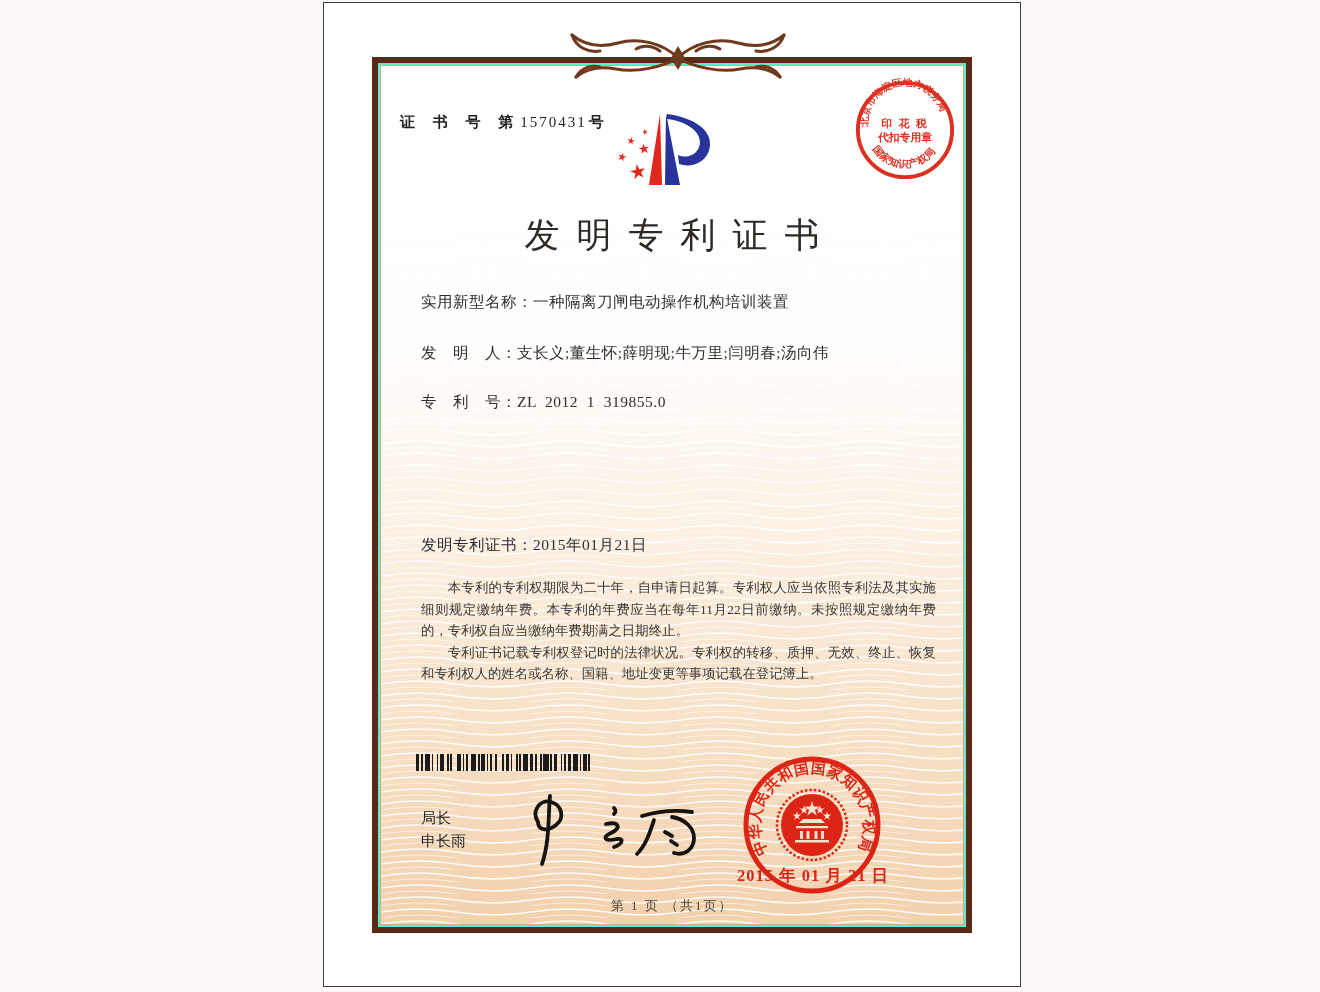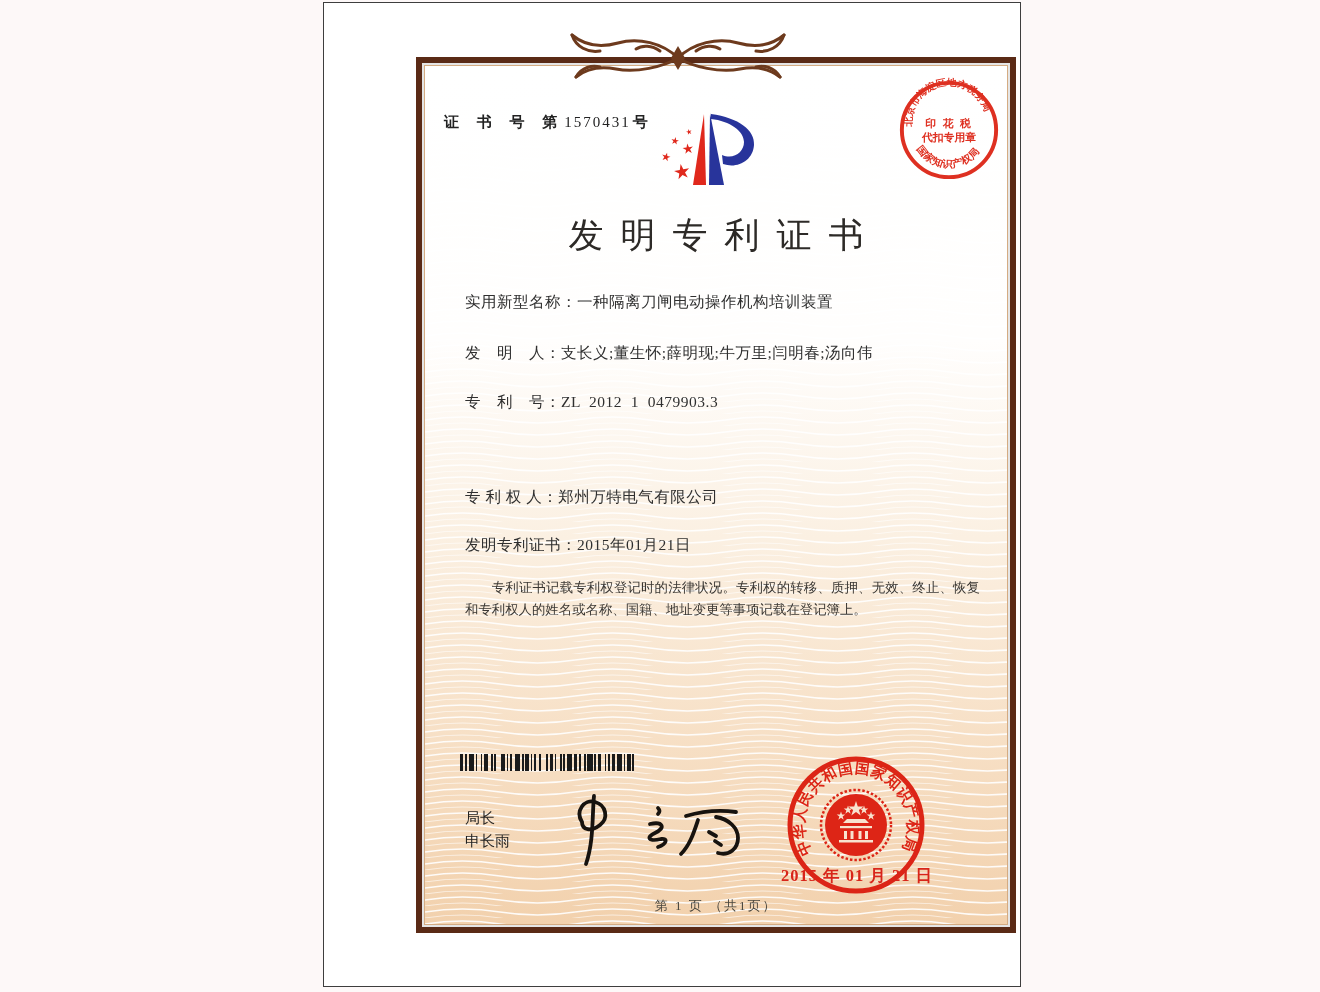--- a/index.html
+++ b/index.html
@@ -3,21 +3,21 @@
 <meta charset="utf-8">
 <style>
   html,body{margin:0;padding:0;}
   body{width:1320px;height:992px;background:#fdf8f8;font-family:"Liberation Serif","DejaVu Serif",serif;}
   .stage{position:relative;width:1320px;height:992px;overflow:hidden;}
 
   .page{position:absolute;left:323px;top:2px;width:698px;height:985px;box-sizing:border-box;
         background:#ffffff;border:1.5px solid #3e3e3e;}
 
   .frame{position:absolute;left:48px;top:54px;width:600px;height:876px;box-sizing:border-box;
-         border:6px solid #5a2a16;background:#e5e5e5;margin-left:44px;}
+         border:6px solid #5a2a16;background:#5eead4;}
   .frame-inner{position:absolute;inset:2px;border:1px solid #d4ab82;overflow:hidden;}
   .bg-svg{position:absolute;left:0;top:0;width:100%;height:100%;}
 
   .ornament{position:absolute;left:204px;top:22px;width:300px;height:66px;}
 
   .content{position:absolute;inset:0;}
   .abs{position:absolute;}
 
   .cert-no{left:19px;top:47px;font-size:15px;color:#222;}
   .cert-no .pre{font-weight:700;letter-spacing:7px;}
@@ -94,25 +94,25 @@
             <use href="#star" transform="translate(24,41) scale(0.40) rotate(10)" fill="#e0281c"></use>
             <use href="#star" transform="translate(37,49) scale(0.55) rotate(-8)" fill="#e0281c"></use>
             <use href="#star" transform="translate(15,57) scale(0.45) rotate(14)" fill="#e0281c"></use>
             <use href="#star" transform="translate(31,72) scale(0.80) rotate(-10)" fill="#e0281c"></use>
           </svg>
 
           <div class="abs title">发明专利证书</div>
 
           <div class="abs field f0"><span>实用新型名称：</span><span class="field-value">一种隔离刀闸电动操作机构培训装置</span></div>
           <div class="abs field f1"><span>发　明　人：</span><span class="field-value">支长义;董生怀;薛明现;牛万里;闫明春;汤向伟</span></div>
-          <div class="abs field f2"><span>专　利　号：</span><span class="field-value">ZL  2012  1  0479903.3</span></div>
-          <div class="abs field f4"><span>专 利 权 人：</span><span class="field-value">郑州万特电气有限公司</span></div>
+          <div class="abs field f2"><span>专　利　号：</span><span class="field-value">ZL  2012  1  319855.0</span></div>
           <div class="abs field f5"><span>发明专利证书：</span><span class="field-value">2015年01月21日</span></div>
 
           <div class="abs paras">
+            <p>本专利的专利权期限为二十年，自申请日起算。专利权人应当依照专利法及其实施细则规定缴纳年费。本专利的年费应当在每年11月22日前缴纳。未按照规定缴纳年费的，专利权自应当缴纳年费期满之日期终止。</p>
             <p>专利证书记载专利权登记时的法律状况。专利权的转移、质押、无效、终止、恢复和专利权人的姓名或名称、国籍、地址变更等事项记载在登记簿上。</p>
           </div>
 
           <div class="abs barcode" id="barcode"><i style="width: 1.94175%; background: rgb(27, 27, 27);"></i><i style="width: 0.970874%; background: transparent;"></i><i style="width: 0.970874%; background: rgb(27, 27, 27);"></i><i style="width: 0.970874%; background: transparent;"></i><i style="width: 2.91262%; background: rgb(27, 27, 27);"></i><i style="width: 0.970874%; background: transparent;"></i><i style="width: 0.970874%; background: rgb(27, 27, 27);"></i><i style="width: 1.94175%; background: transparent;"></i><i style="width: 0.970874%; background: rgb(27, 27, 27);"></i><i style="width: 0.970874%; background: transparent;"></i><i style="width: 1.94175%; background: rgb(27, 27, 27);"></i><i style="width: 1.94175%; background: transparent;"></i><i style="width: 0.970874%; background: rgb(27, 27, 27);"></i><i style="width: 0.970874%; background: transparent;"></i><i style="width: 0.970874%; background: rgb(27, 27, 27);"></i><i style="width: 2.91262%; background: transparent;"></i><i style="width: 1.94175%; background: rgb(27, 27, 27);"></i><i style="width: 0.970874%; background: transparent;"></i><i style="width: 0.970874%; background: rgb(27, 27, 27);"></i><i style="width: 0.970874%; background: transparent;"></i><i style="width: 0.970874%; background: rgb(27, 27, 27);"></i><i style="width: 1.94175%; background: transparent;"></i><i style="width: 2.91262%; background: rgb(27, 27, 27);"></i><i style="width: 0.970874%; background: transparent;"></i><i style="width: 0.970874%; background: rgb(27, 27, 27);"></i><i style="width: 0.970874%; background: transparent;"></i><i style="width: 1.94175%; background: rgb(27, 27, 27);"></i><i style="width: 0.970874%; background: transparent;"></i><i style="width: 0.970874%; background: rgb(27, 27, 27);"></i><i style="width: 0.970874%; background: transparent;"></i><i style="width: 0.970874%; background: rgb(27, 27, 27);"></i><i style="width: 1.94175%; background: transparent;"></i><i style="width: 0.970874%; background: rgb(27, 27, 27);"></i><i style="width: 2.91262%; background: transparent;"></i><i style="width: 0.970874%; background: rgb(27, 27, 27);"></i><i style="width: 0.970874%; background: transparent;"></i><i style="width: 1.94175%; background: rgb(27, 27, 27);"></i><i style="width: 0.970874%; background: transparent;"></i><i style="width: 0.970874%; background: rgb(27, 27, 27);"></i><i style="width: 1.94175%; background: transparent;"></i><i style="width: 0.970874%; background: rgb(27, 27, 27);"></i><i style="width: 0.970874%; background: transparent;"></i><i style="width: 0.970874%; background: rgb(27, 27, 27);"></i><i style="width: 0.970874%; background: transparent;"></i><i style="width: 2.91262%; background: rgb(27, 27, 27);"></i><i style="width: 0.970874%; background: transparent;"></i><i style="width: 1.94175%; background: rgb(27, 27, 27);"></i><i style="width: 0.970874%; background: transparent;"></i><i style="width: 0.970874%; background: rgb(27, 27, 27);"></i><i style="width: 1.94175%; background: transparent;"></i><i style="width: 0.970874%; background: rgb(27, 27, 27);"></i><i style="width: 0.970874%; background: transparent;"></i><i style="width: 2.91262%; background: rgb(27, 27, 27);"></i><i style="width: 0.970874%; background: transparent;"></i><i style="width: 0.970874%; background: rgb(27, 27, 27);"></i><i style="width: 0.970874%; background: transparent;"></i><i style="width: 1.94175%; background: rgb(27, 27, 27);"></i><i style="width: 1.94175%; background: transparent;"></i><i style="width: 0.970874%; background: rgb(27, 27, 27);"></i><i style="width: 0.970874%; background: transparent;"></i><i style="width: 0.970874%; background: rgb(27, 27, 27);"></i><i style="width: 0.970874%; background: transparent;"></i><i style="width: 1.94175%; background: rgb(27, 27, 27);"></i><i style="width: 0.970874%; background: transparent;"></i><i style="width: 2.91262%; background: rgb(27, 27, 27);"></i><i style="width: 0.970874%; background: transparent;"></i><i style="width: 0.970874%; background: rgb(27, 27, 27);"></i><i style="width: 0.970874%; background: transparent;"></i><i style="width: 1.94175%; background: rgb(27, 27, 27);"></i><i style="width: 0.970874%; background: transparent;"></i><i style="width: 0.970874%; background: rgb(27, 27, 27);"></i><i style="width: 1.94175%; background: transparent;"></i></div>
 
           <div class="abs signer">
             <div>局长</div>
             <div>申长雨</div>
           </div>
 

